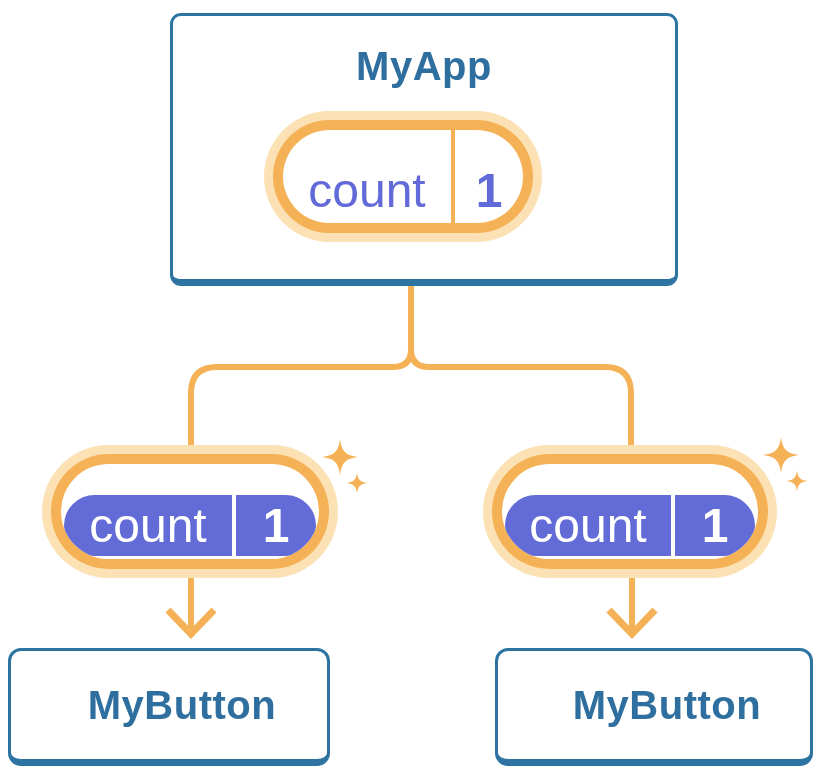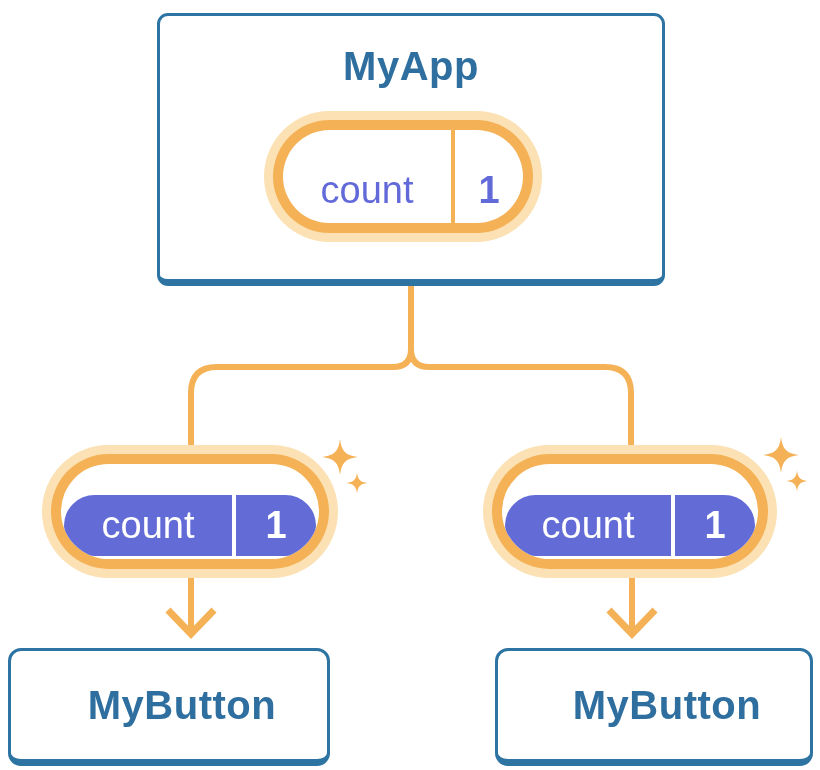--- a/index.html
+++ b/index.html
@@ -43,21 +43,21 @@
 
   .card {
     position: absolute;
     background: #ffffff;
     border: 3px solid var(--blue-border, #2E74A2);
     border-bottom-width: 7px;
     border-radius: 11px;
     color: var(--blue-text, #2F6F9F);
   }
   .card-myapp {
-    left: 157px; top: 13px;
+    left: 170px; top: 13px;
     width: 508px; height: 273px;
     text-align: center;
     padding-top: 28px;
   }
   .card-title {
     font-size: 40px;
     font-weight: 600;
     letter-spacing: 0.5px;
     color: var(--blue-text, #2F6F9F);
   }
@@ -91,21 +91,21 @@
     border-radius: 999px;
     width: 100%; height: 100%;
     display: flex;
     align-items: stretch;
     overflow: hidden;
   }
   .pill-seg {
     display: flex;
     align-items: center;
     justify-content: center;
-    font-size: 38px;
+    font-size: 48px;
     margin-top: 28px;
   }
   
   .pill-white .pill-seg { color: var(--purple-text, #6269D8); }
   .pill-white .pill-seg-label { flex: 0 0 168px; font-weight: 500; }
   .pill-white .pill-divider { flex: 0 0 4px; background: var(--orange, #F4B156); }
   .pill-white .pill-seg-value { flex: 1 1 auto; font-weight: 700; }
   
   .pill-purple .pill-body { padding: 3px; gap: 4px; background: #ffffff; }
   .pill-purple .pill-seg { background: var(--purple, #626BD6); color: #ffffff; }

